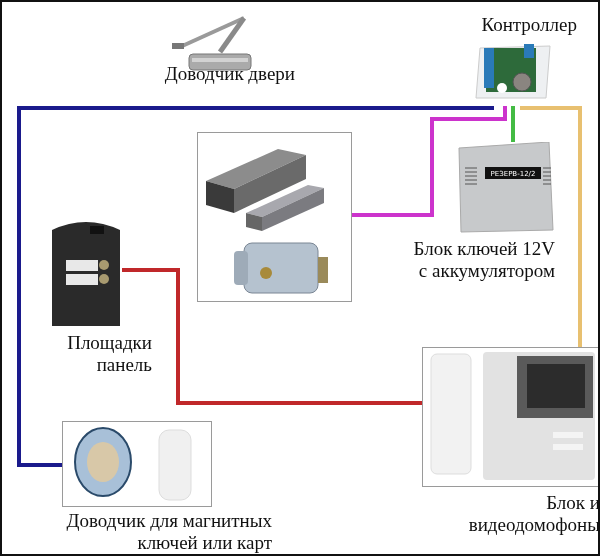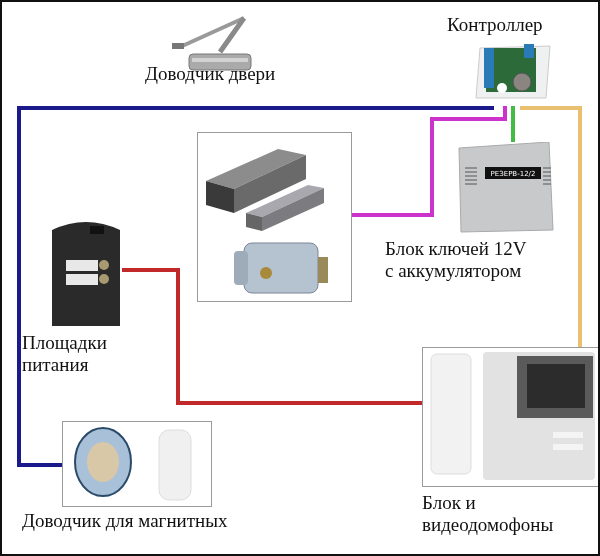--- a/index.html
+++ b/index.html
@@ -1,21 +1,21 @@
 <!DOCTYPE html>
 <html><head>
 <meta charset="utf-8">
 <style>
   html, body { margin:0; padding:0; background:#fff; }
   #canvas {
     position:relative; width:600px; height:556px; background:#fff;
     box-sizing:border-box; border:2px solid #111;
     font-family:"Liberation Serif","DejaVu Serif",serif; color:#111; overflow:hidden;
   }
-  .lbl { position:absolute; font-size:19px; line-height:22px; text-align:left; white-space:nowrap; }
+  .lbl { position:absolute; font-size:19px; line-height:22px; text-align:right; white-space:nowrap; }
   svg.wires { position:absolute; left:0; top:0; }
   .pic { position:absolute; }
   .frame { position:absolute; border:1px solid #9a9a9a; background:#fff; box-sizing:border-box; }
 </style>
 </head>
 <body>
 
 <div id="canvas">
 
   <svg class="wires" width="600" height="556">
@@ -85,21 +85,21 @@
   <svg class="pic" style="left:46px;top:212px" width="76" height="114">
     <path d="M4,16 Q38,0 72,16 L72,112 L4,112 Z" fill="#2a2a2a"></path>
     <rect x="42" y="12" width="14" height="8" fill="#111"></rect>
     <rect x="18" y="46" width="32" height="11" fill="#e8e8e8"></rect>
     <rect x="18" y="60" width="32" height="11" fill="#e8e8e8"></rect>
     <circle cx="56" cy="51" r="5" fill="#a89a70"></circle>
     <circle cx="56" cy="65" r="5" fill="#a89a70"></circle>
   </svg>
   <div class="lbl" style="left:20px;top:330px;width:130px">
     <div>Площадки</div>
-    <div>питания</div>
+    <div>панель</div>
   </div>
 
   <div class="frame" style="left:420px;top:345px;width:178px;height:140px">
     <svg width="176" height="138">
       <rect x="8" y="6" width="40" height="120" rx="6" fill="#f2f2f2" stroke="#ddd"></rect>
       <rect x="60" y="4" width="112" height="128" rx="4" fill="#e2e2e2"></rect>
       <rect x="94" y="8" width="76" height="62" fill="#5a5a5a"></rect>
       <rect x="104" y="16" width="58" height="44" fill="#2c2c2c"></rect>
       <rect x="130" y="84" width="30" height="6" fill="#f4f4f4"></rect>
       <rect x="130" y="96" width="30" height="6" fill="#f4f4f4"></rect>
@@ -112,14 +112,15 @@
 
   <div class="frame" style="left:60px;top:419px;width:150px;height:86px">
     <svg width="148" height="84">
       <ellipse cx="40" cy="40" rx="28" ry="34" fill="#a8c0d8" stroke="#2a4a6a" stroke-width="2"></ellipse>
       <ellipse cx="40" cy="40" rx="16" ry="20" fill="#d8c8a8"></ellipse>
       <rect x="96" y="8" width="32" height="70" rx="10" fill="#f0f0f0" stroke="#ddd"></rect>
     </svg>
   </div>
   <div class="lbl" style="left:20px;top:508px;width:250px">
     <div>Доводчик для магнитных</div>
+    <div>ключей или карт</div>
   </div>
 </div>
 
 </body></html>

